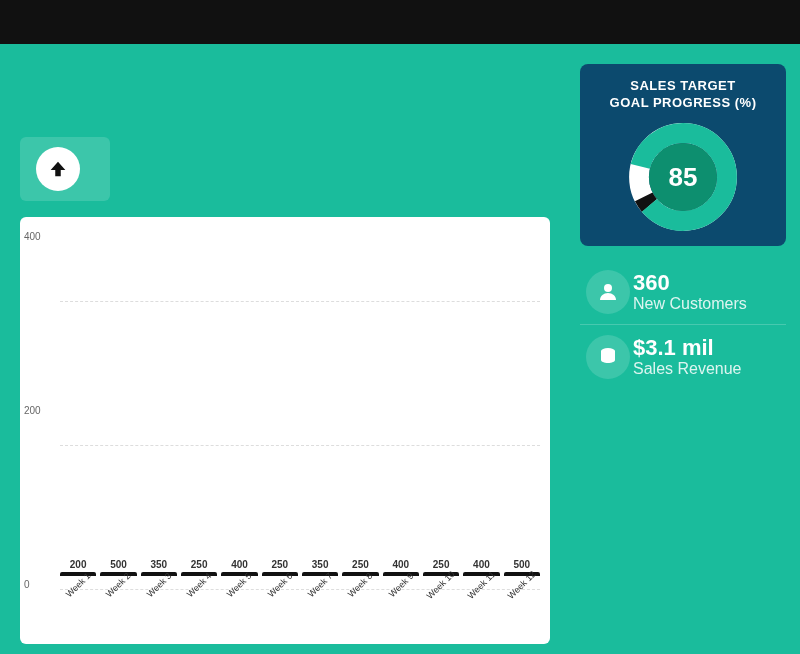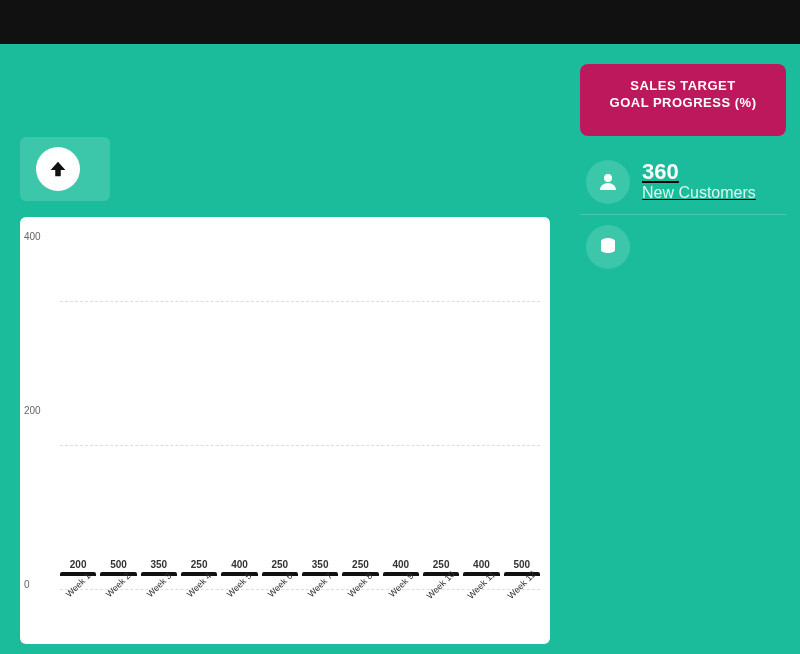--- a/index.html
+++ b/index.html
@@ -163,21 +163,21 @@
     .right-panel {
       width: 230px;
       display: flex;
       flex-direction: column;
       padding: 20px 14px 14px 10px;
       gap: 0;
     }
 
     
     .target-card {
-      background: #be185d;
+      background: #0c4a6e;
       border-radius: 8px;
       padding: 14px;
       margin-bottom: 14px;
       display: flex;
       flex-direction: column;
       align-items: center;
     }
 
     .target-card-title {
       font-size: 13px;
@@ -207,24 +207,24 @@
       left: 50%;
       transform: translate(-50%, -50%);
       font-size: 26px;
       font-weight: 900;
       color: #fff;
     }
 
     
     .stat-row {
       display: flex;
-      gap: 12px;
+      align-items: center;
+      gap: 3px;
       padding: 10px 6px;
       border-bottom: 1px solid rgba(255,255,255,0.2);
-      text-decoration: underline;
     }
 
     .stat-row:last-child {
       border-bottom: none;
     }
 
     .stat-icon-circle {
       width: 44px;
       height: 44px;
       background: rgba(255,255,255,0.15);
@@ -379,20 +379,33 @@
             </div>
           </div>
       </div>
     </div>
   </div>
 
   <div class="right-panel">
 
     <div class="target-card">
       <div class="target-card-title">SALES TARGET<br>GOAL PROGRESS (%)</div>
+      <div class="donut-container">
+        <svg viewBox="0 0 100 100">
+
+          <circle cx="50" cy="50" r="40" fill="none" stroke="#fff" stroke-width="18"></circle>
+
+          <circle cx="50" cy="50" r="40" fill="none" stroke="#111" stroke-width="18" stroke-dasharray="9.42 188.5" stroke-dashoffset="-160" transform="rotate(-90 50 50)"></circle>
+
+          <circle cx="50" cy="50" r="40" fill="none" stroke="#1abc9c" stroke-width="18" stroke-dasharray="160.2 37.7" stroke-dashoffset="0" transform="rotate(-90 50 50)"></circle>
+
+          <circle cx="50" cy="50" r="31" fill="#0d8f6f"></circle>
+        </svg>
+        <div class="donut-center-text">85</div>
+      </div>
     </div>
 
     <div class="stat-row">
       <div class="stat-icon-circle">
         <svg viewBox="0 0 24 24">
           <circle cx="12" cy="8" r="4"></circle>
           <path d="M4 20c0-4 3.6-7 8-7s8 3 8 7"></path>
         </svg>
       </div>
       <div class="stat-text">
@@ -403,17 +416,21 @@
 
     <div class="stat-row">
       <div class="stat-icon-circle">
         <svg viewBox="0 0 24 24">
           <ellipse cx="12" cy="6" rx="7" ry="3"></ellipse>
           <path d="M5 6v3c0 1.66 3.13 3 7 3s7-1.34 7-3V6"></path>
           <path d="M5 9v3c0 1.66 3.13 3 7 3s7-1.34 7-3V9"></path>
           <path d="M5 12v3c0 1.66 3.13 3 7 3s7-1.34 7-3v-3"></path>
         </svg>
       </div>
+      <div class="stat-text">
+        <div class="stat-value">$3.1 mil</div>
+        <div class="stat-label">Sales Revenue</div>
+      </div>
     </div>
 
 
   </div>
 </div>
 
 </body></html>

